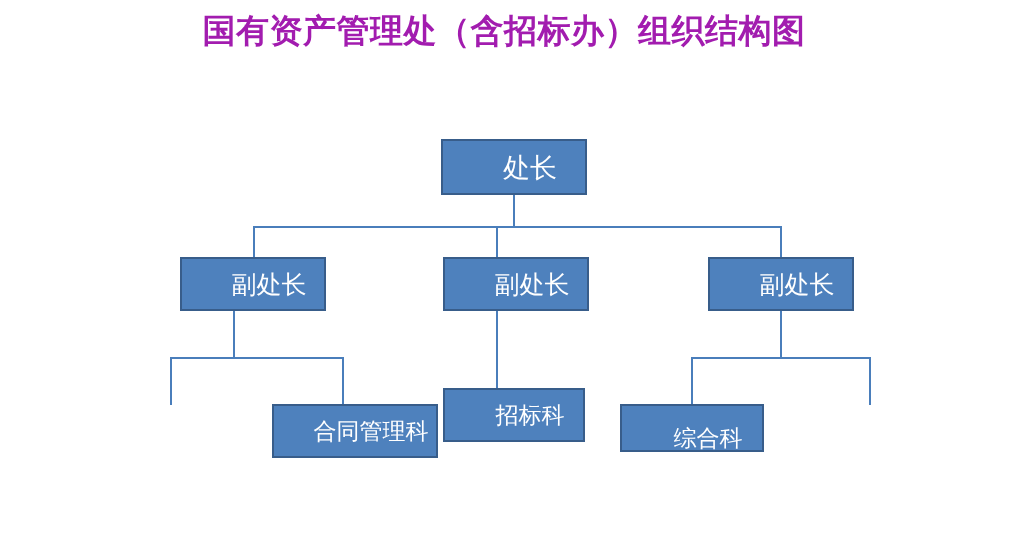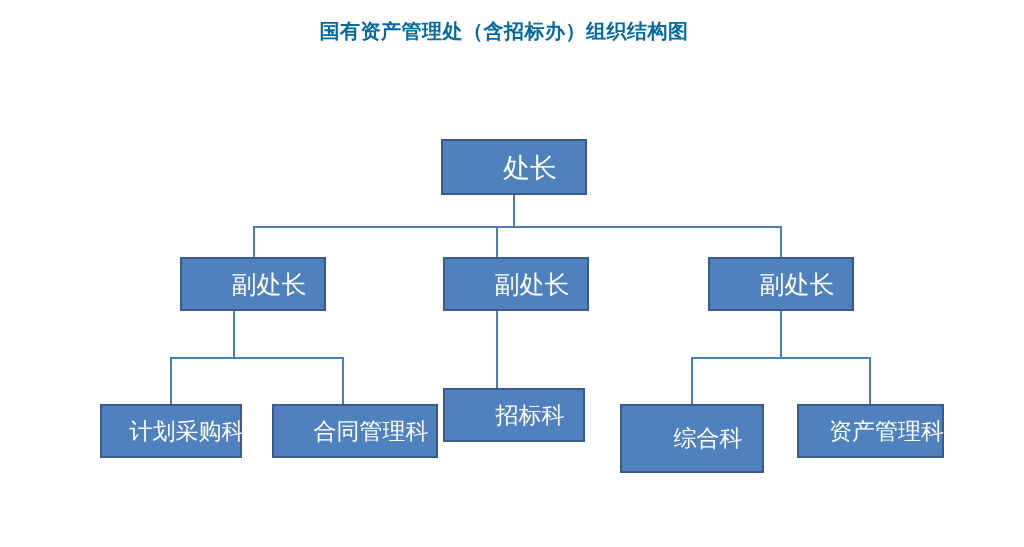--- a/index.html
+++ b/index.html
@@ -24,24 +24,24 @@
 
   
   .chart-title {
     position: absolute;
     left: 0;
     top: 14px;
     width: 1008px;
     text-align: center;
     font-family: "DejaVu Serif", "Liberation Serif", serif;
     font-weight: bold;
-    font-size: 20px;
+    font-size: 33px;
     line-height: 34px;
     letter-spacing: 0.5px;
-    color: #0369a1;
+    color: #a21caf;
     white-space: nowrap;
   }
 
   
   .node {
     position: absolute;
     box-sizing: border-box;
     background: #4E81BD;
     border: 2px solid #385D8A;
     display: flex;
@@ -105,33 +105,27 @@
   </div>
 
   <div class="node level-2" style="left:443px; top:257px; width:146px; height:54px;">
     <span class="node-label">副处长</span>
   </div>
 
   <div class="node level-2" style="left:708px; top:257px; width:146px; height:54px;">
     <span class="node-label">副处长</span>
   </div>
 
-  <div class="node level-3" style="left:100px; top:404px; width:142px; height:54px;">
-    <span class="node-label">计划采购科</span>
-  </div>
 
   <div class="node level-3" style="left:272px; top:404px; width:166px; height:54px;">
     <span class="node-label">合同管理科</span>
   </div>
 
   <div class="node level-3" style="left:443px; top:388px; width:142px; height:54px;justify-content:center;">
     <span class="node-label">招标科</span>
   </div>
 
-  <div class="node level-3" style="left:620px; top:404px; width:144px; height:69px;">
+  <div class="node level-3" style="left:620px; top:404px; width:144px; height:48px;align-items:flex-end;">
     <span class="node-label">综合科</span>
   </div>
 
-  <div class="node level-3" style="left:797px; top:404px; width:147px; height:54px;">
-    <span class="node-label">资产管理科</span>
-  </div>
 
 </div>
 
 </body></html>

